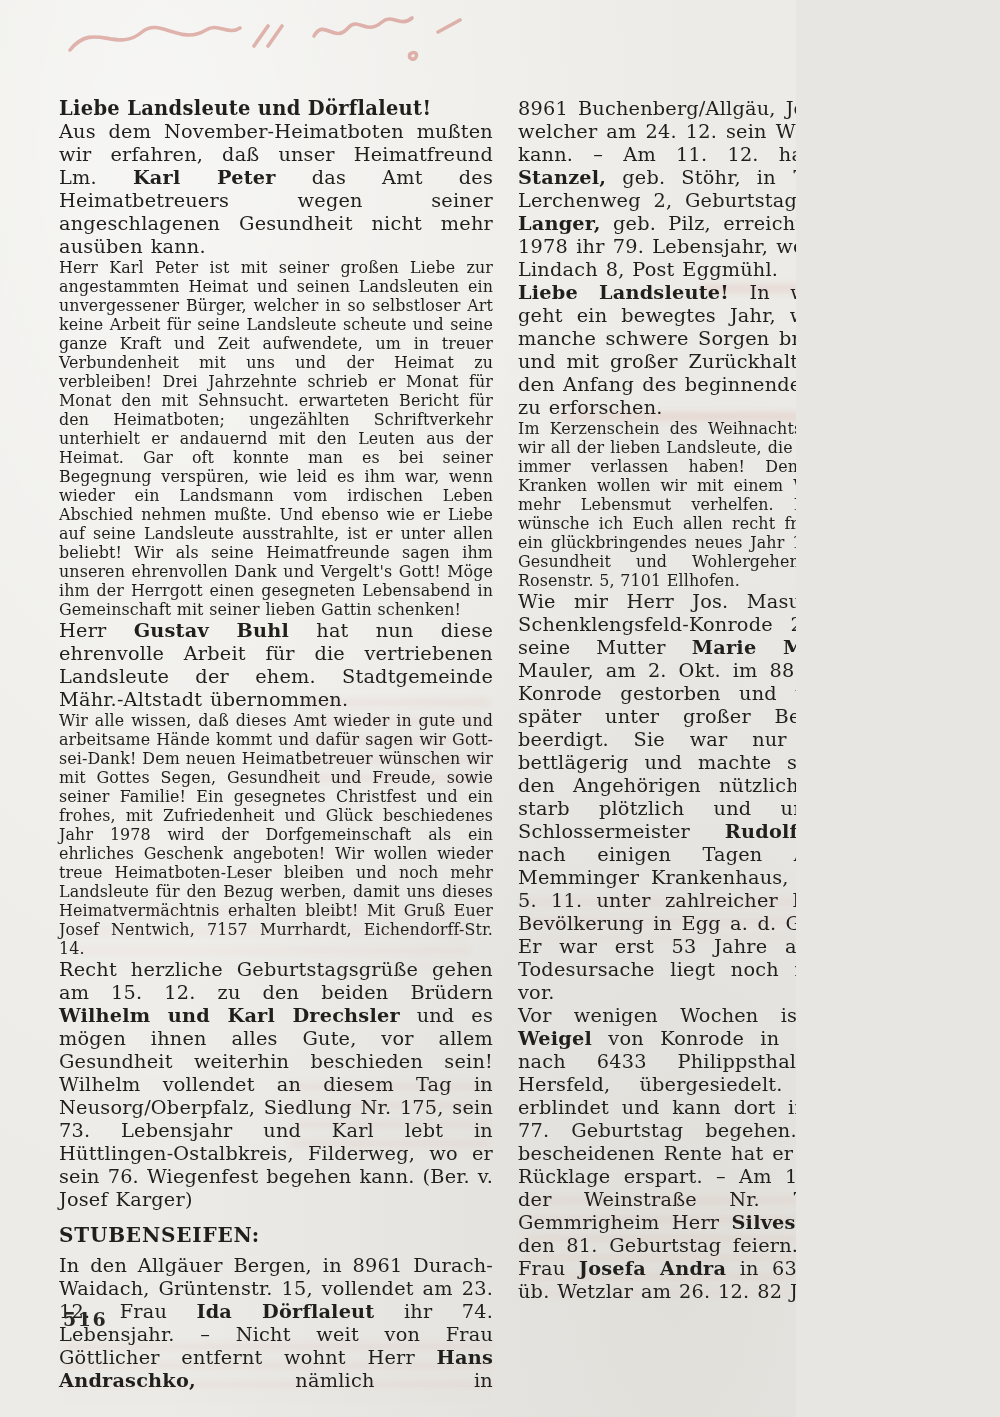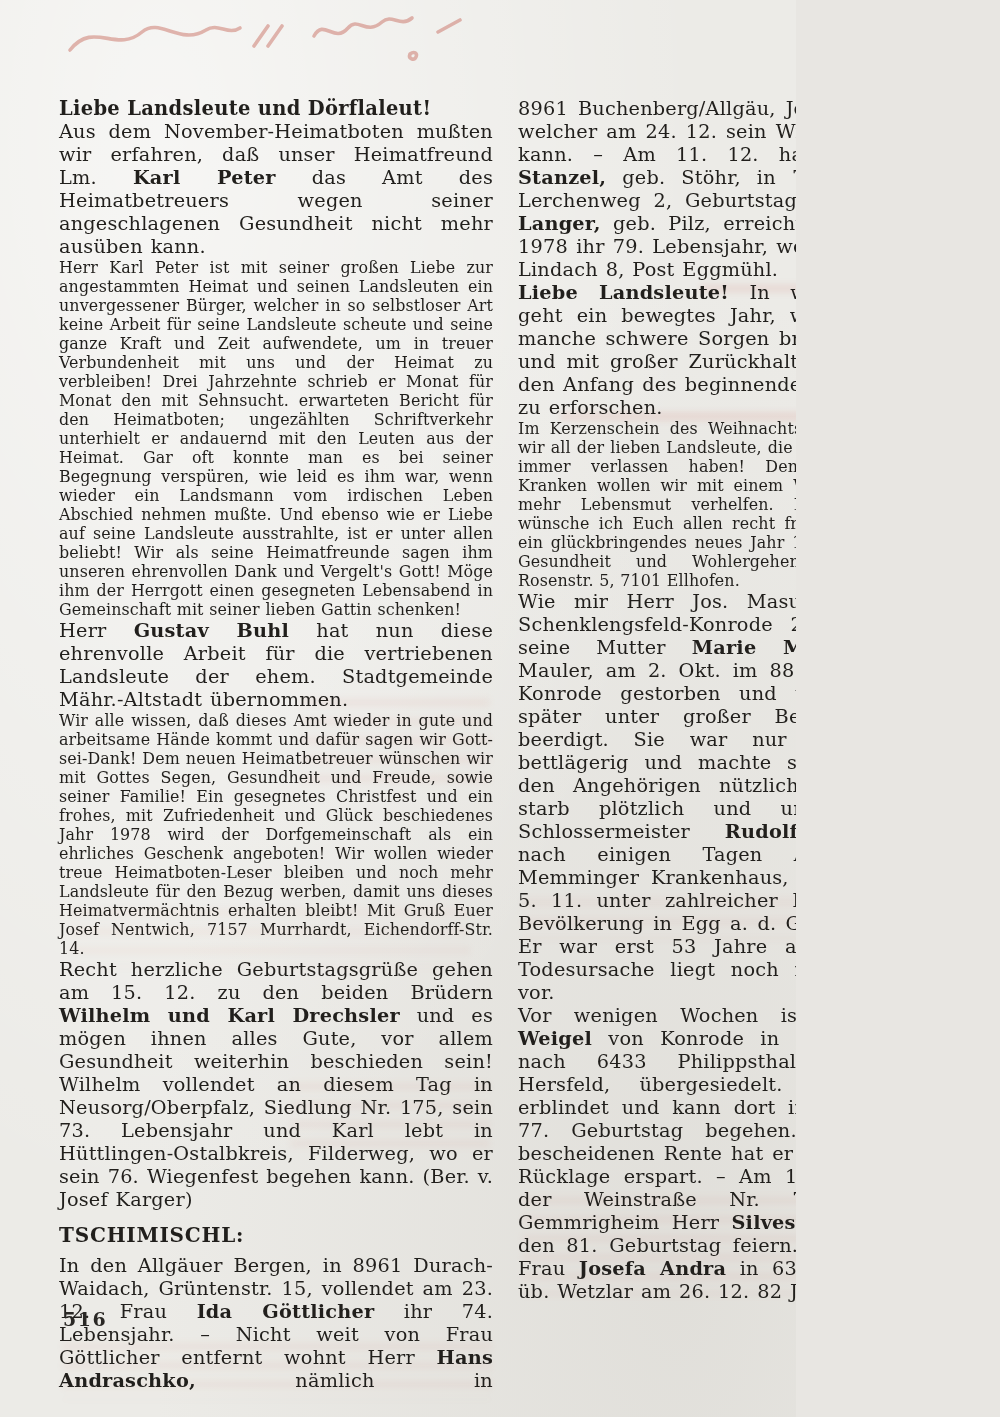--- a/index.html
+++ b/index.html
@@ -75,22 +75,22 @@
   <div class="ghost g-r5"></div>
   <div class="ghost g-b1"></div>
 
   <div class="col col-left">
       <p class="headline"><b>Liebe Landsleute und Dörflaleut!</b></p>
       <p class="body">Aus dem November-Heimatboten mußten wir erfahren, daß unser Heimatfreund Lm. <b>Karl Peter</b> das Amt des Heimatbetreuers wegen seiner angeschlagenen Gesundheit nicht mehr ausüben kann.</p>
       <p class="small">Herr Karl Peter ist mit seiner großen Liebe zur angestammten Heimat und seinen Landsleuten ein unvergessener Bürger, welcher in so selbstloser Art keine Arbeit für seine Landsleute scheute und seine ganze Kraft und Zeit aufwendete, um in treuer Verbundenheit mit uns und der Heimat zu verbleiben! Drei Jahrzehnte schrieb er Monat für Monat den mit Sehnsucht. erwarteten Bericht für den Heimatboten; ungezählten Schriftverkehr unterhielt er andauernd mit den Leuten aus der Heimat. Gar oft konnte man es bei seiner Begegnung verspüren, wie leid es ihm war, wenn wieder ein Landsmann vom irdischen Leben Abschied nehmen mußte. Und ebenso wie er Liebe auf seine Landsleute ausstrahlte, ist er unter allen beliebt! Wir als seine Heimatfreunde sagen ihm unseren ehrenvollen Dank und Vergelt's Gott! Möge ihm der Herrgott einen gesegneten Lebensabend in Gemeinschaft mit seiner lieben Gattin schenken!</p>
       <p class="body">Herr <b>Gustav Buhl</b> hat nun diese ehrenvolle Arbeit für die vertriebenen Landsleute der ehem. Stadtgemeinde Mähr.-Altstadt übernommen.</p>
       <p class="small">Wir alle wissen, daß dieses Amt wieder in gute und arbeitsame Hände kommt und dafür sagen wir Gott-sei-Dank! Dem neuen Heimatbetreuer wünschen wir mit Gottes Segen, Gesundheit und Freude, sowie seiner Familie! Ein gesegnetes Christfest und ein frohes, mit Zufriedenheit und Glück beschiedenes Jahr 1978 wird der Dorfgemeinschaft als ein ehrliches Geschenk angeboten! Wir wollen wieder treue Heimatboten-Leser bleiben und noch mehr Landsleute für den Bezug werben, damit uns dieses Heimatvermächtnis erhalten bleibt! Mit Gruß Euer Josef Nentwich, 7157 Murrhardt, Eichendorff-Str. 14.</p>
       <p class="body">Recht herzliche Geburtstagsgrüße gehen am 15. 12. zu den beiden Brüdern <b>Wilhelm und Karl Drechsler</b> und es mögen ihnen alles Gute, vor allem Gesundheit weiterhin beschieden sein! Wilhelm vollendet an diesem Tag in Neusorg/Oberpfalz, Siedlung Nr. 175, sein 73. Lebensjahr und Karl lebt in Hüttlingen-Ostalbkreis, Filderweg, wo er sein 76. Wiegenfest begehen kann. (Ber. v. Josef Karger)</p>
-      <p class="section">TSCHIMISCHL:</p>
-      <p class="body justify-last">In den Allgäuer Bergen, in 8961 Durach-Waidach, Grüntenstr. 15, vollendet am 23. 12. Frau <b>Ida Göttlicher</b> ihr 74. Lebensjahr. – Nicht weit von Frau Göttlicher entfernt wohnt Herr <b>Hans Andraschko,</b> nämlich in</p>
+      <p class="section">STUBENSEIFEN:</p>
+      <p class="body justify-last">In den Allgäuer Bergen, in 8961 Durach-Waidach, Grüntenstr. 15, vollendet am 23. 12. Frau <b>Ida Dörflaleut</b> ihr 74. Lebensjahr. – Nicht weit von Frau Göttlicher entfernt wohnt Herr <b>Hans Andraschko,</b> nämlich in</p>
     </div>
   <div class="col col-right">
       <p class="body">8961 Buchenberg/Allgäu, Jörg-Funk-Str. 8, welcher am 24. 12. sein Wiegenfest feiern kann. – Am 11. 12. hat Frau <b>Anna Stanzel,</b> geb. Stöhr, in 7322 Donzdorf, Lerchenweg 2, Geburtstag. – Frau <b>Anna Langer,</b> geb. Pilz, erreicht am 8. Jänner 1978 ihr 79. Lebensjahr, wohnhaft in 8301 Lindach 8, Post Eggmühl.</p>
       <p class="body"><b>Liebe Landsleute!</b> In wenigen Tagen geht ein bewegtes Jahr, welches uns so manche schwere Sorgen brachte, zu Ende und mit großer Zurückhaltung wagen wir den Anfang des beginnenden neuen Jahres zu erforschen.</p>
       <p class="small">Im Kerzenschein des Weihnachtsbaumes gedenken wir all der lieben Landsleute, die uns dieses Jahr für immer verlassen haben! Den Leidenden und Kranken wollen wir mit einem Weihnachtsgruß zu mehr Lebensmut verhelfen. In diesem Sinne wünsche ich Euch allen recht frohe Feiertage und ein glückbringendes neues Jahr 1978 mit recht viel Gesundheit und Wohlergehen! Josef Weiser, Rosenstr. 5, 7101 Ellhofen.</p>
       <p class="body">Wie mir Herr Jos. Masurka aus 6431 Schenklengsfeld-Konrode 22 schrieb, ist seine Mutter <b>Marie Masurka,</b> geb. Mauler, am 2. Okt. im 88. Lebensjahr in Konrode gestorben und wurde 4 Tage später unter großer Beteiligung dort beerdigt. Sie war nur wenige Tage bettlägerig und machte sich bis zuletzt den Angehörigen nützlich. Am 1. Nov. starb plötzlich und unerwartet der Schlossermeister <b>Rudolf Haselbach,</b> nach einigen Tagen Aufenthalt im Memminger Krankenhaus, und wurde am 5. 11. unter zahlreicher Beteiligung der Bevölkerung in Egg a. d. Günz beigesetzt. Er war erst 53 Jahre alt. Über seine Todesursache liegt noch nichts Näheres vor.</p>
       <p class="body">Vor wenigen Wochen ist Herr <b>Adolf Weigel</b> von Konrode in das Altersheim nach 6433 Philippsthal, Kreis Bad Hersfeld, übergesiedelt. Er ist fast erblindet und kann dort in Feber seinen 77. Geburtstag begehen. Trotz seiner bescheidenen Rente hat er sich eine Geld-Rücklage erspart. – Am 17. 12. kann in der Weinstraße Nr. 7 von 7121 Gemmrigheim Herr <b>Silvester Haselbach</b> den 81. Geburtstag feiern. – Ferner wird Frau <b>Josefa Andra</b> in 6331 Hochelheim üb. Wetzlar am 26. 12. 82 Jahre alt.</p>
     </div>
 
   <div class="pagenum">516</div>

